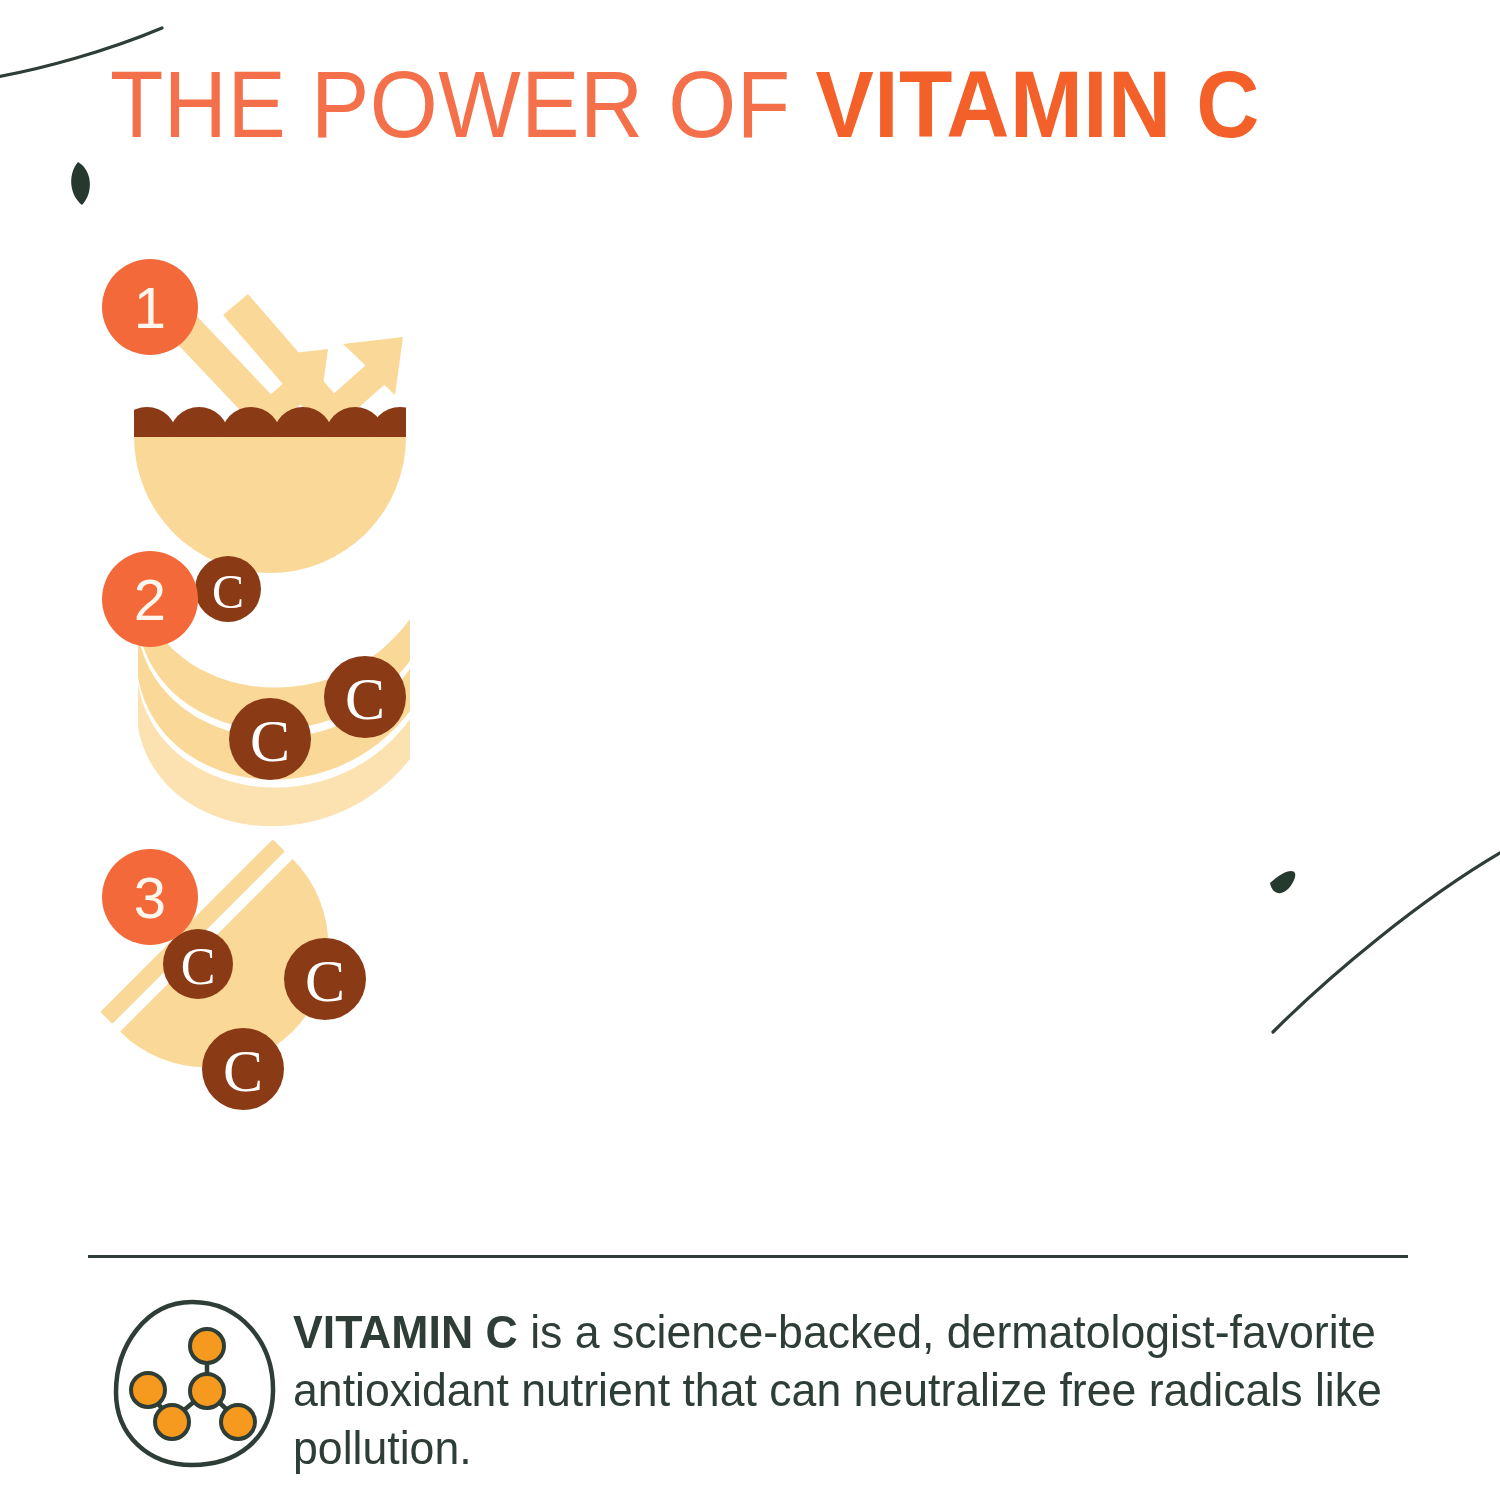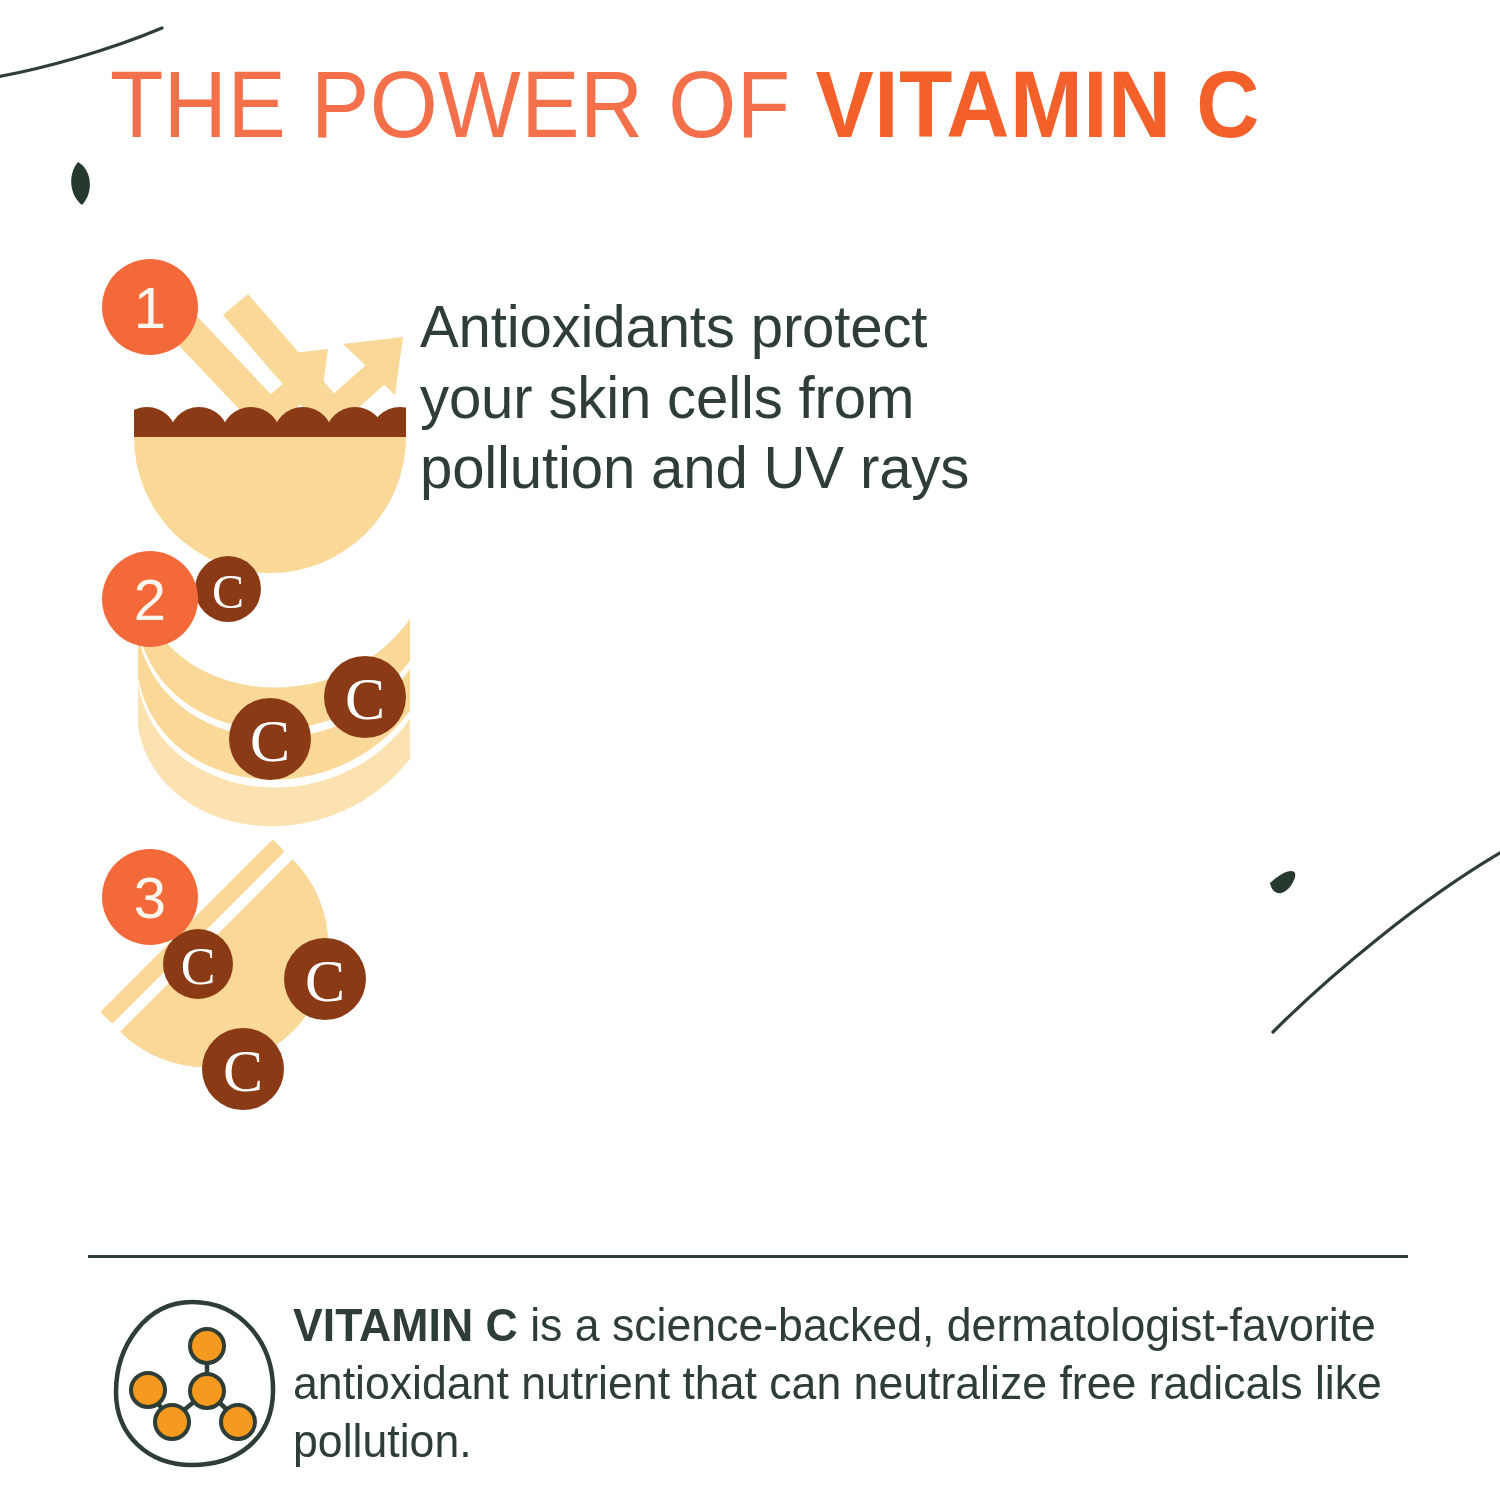--- a/index.html
+++ b/index.html
@@ -111,21 +111,21 @@
     background: #2E3E36;
   }
 
   
   .footer {
     position: absolute;
     left: 88px;
     top: 1288px;
     width: 1340px;
     display: flex;
-    align-items: center;
+    align-items: flex-end;
   }
   .footer .mol {
     width: 205px;
     min-width: 205px;
     height: 190px;
     position: relative;
   }
   .footer .mol svg {
     position: absolute;
     left: 22px;
@@ -194,27 +194,20 @@
           <clipPath id="rowclip1">
             <rect x="34" y="150" width="272" height="38"></rect>
           </clipPath>
         </defs>
       </svg>
 
       <svg style="left:0;top:0;width:420px;height:298px;">
         <circle cx="150" cy="58" r="48" fill="#F4693A"></circle>
         <text x="150" y="58" text-anchor="middle" dominant-baseline="central" font-family="Liberation Sans Narrow, Liberation Sans, sans-serif" font-size="58" fill="#FFF6EE">1</text>
       </svg>
-    </div>
-    <div class="text-cell">
-      <div class="row-text">
-        <div>Antioxidants protect</div>
-        <div>your skin cells from</div>
-        <div>pollution and UV rays</div>
-      </div>
     </div>
   </div>
 
   <div class="row row-2">
     <div class="icon-cell">
       <svg viewBox="0 0 340 298">
 
         <path d="M 38 35 C 58 150 230 180 310 70 L 310 112 C 226 222 58 192 38 78 Z" fill="#FAD898"></path>
         <path d="M 38 85 C 58 200 230 230 310 120 L 310 162 C 226 272 58 242 38 128 Z" fill="#FAD898"></path>
         <path d="M 38 135 C 58 250 230 280 310 170 L 310 210 C 226 316 58 290 38 178 Z" fill="#FBE2B0"></path>

